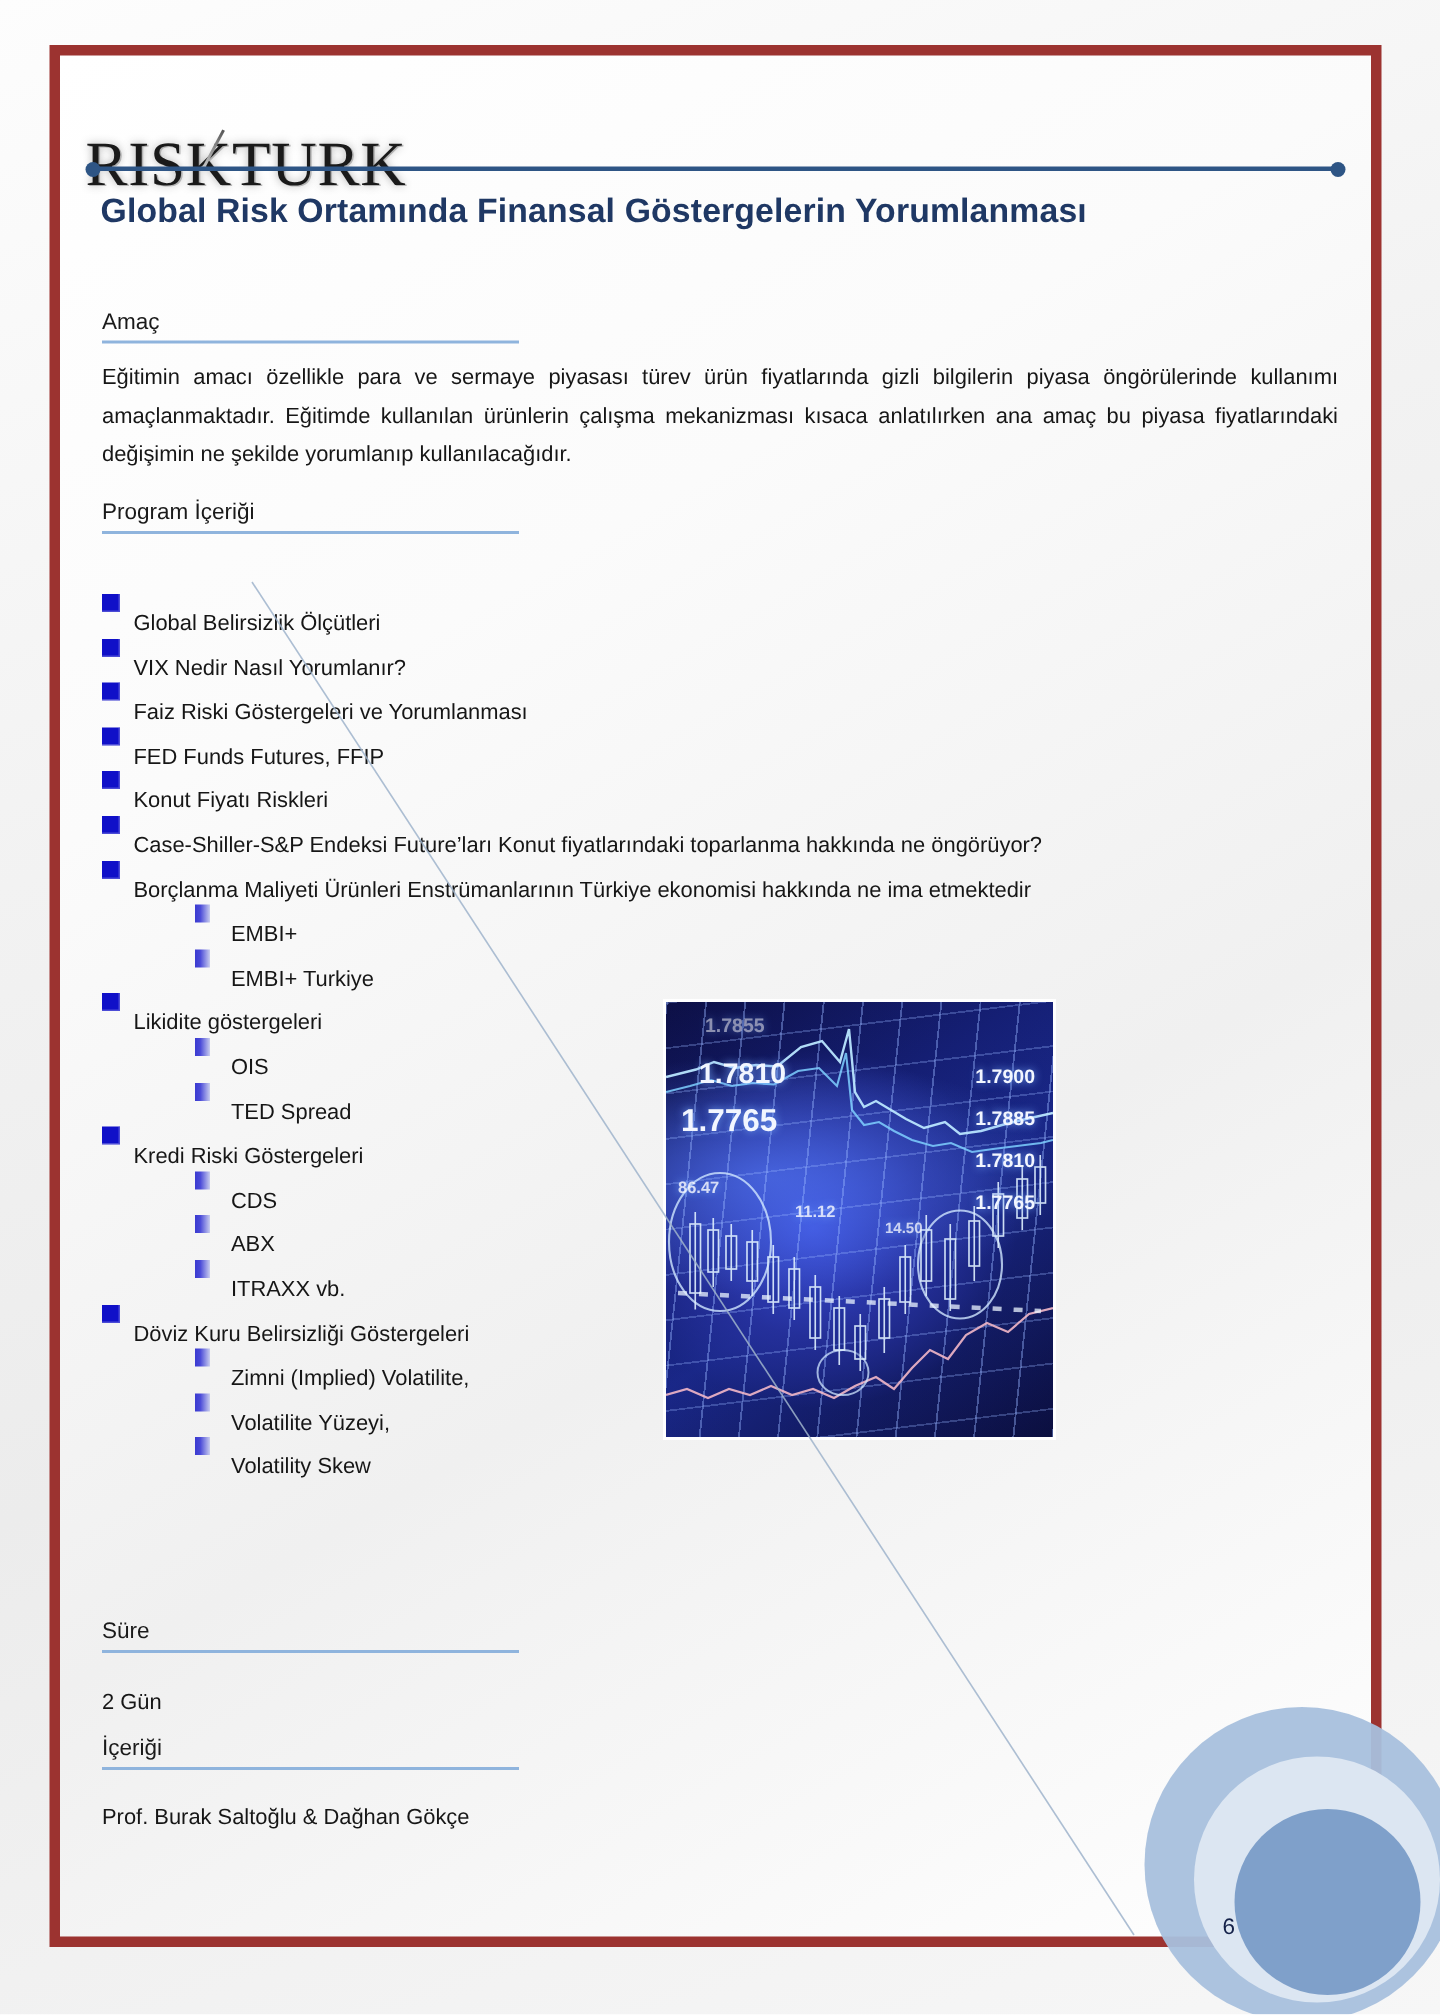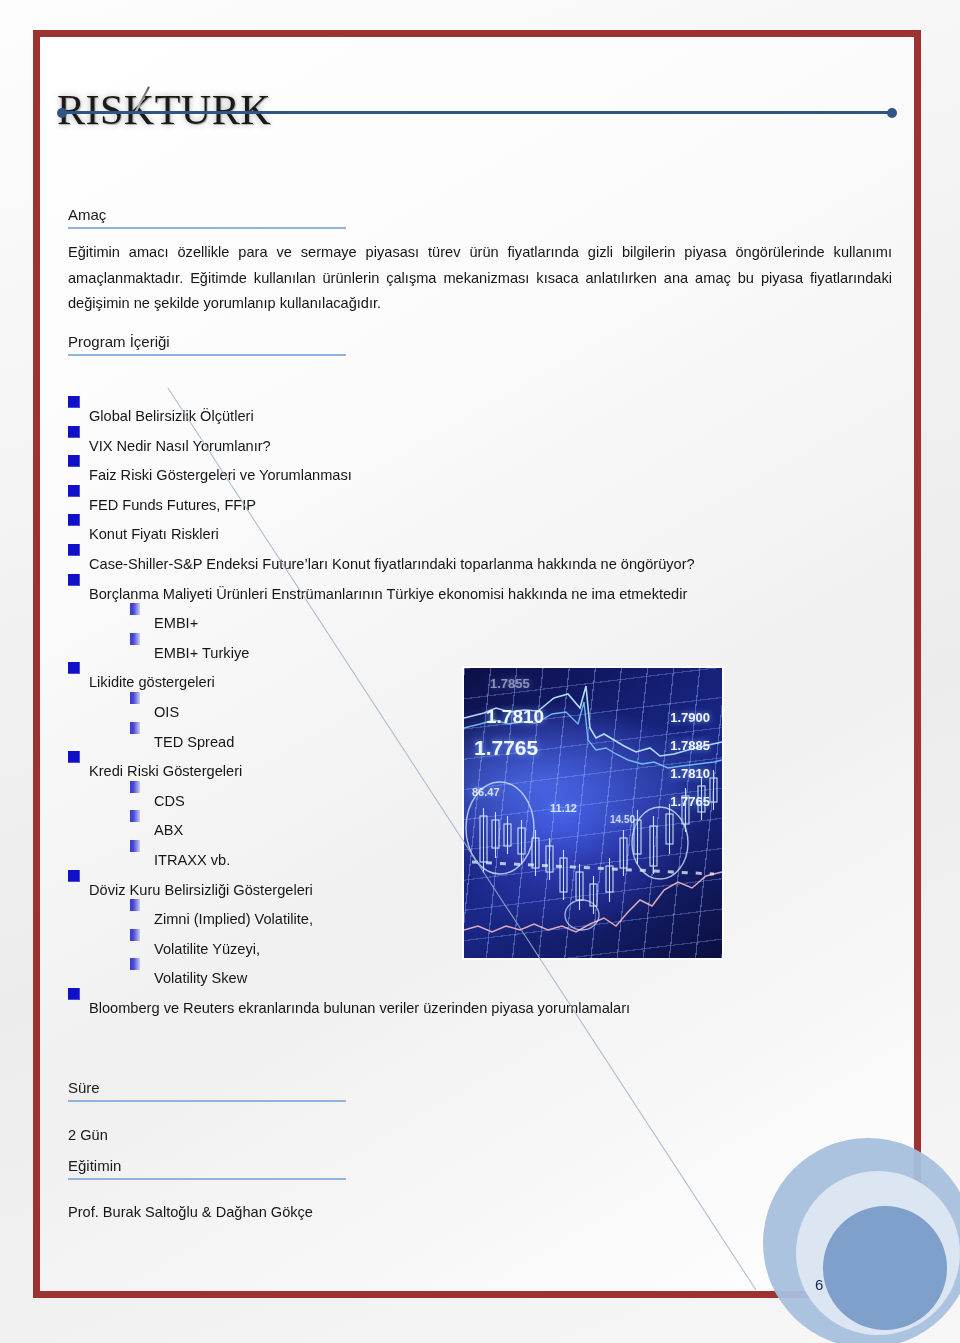--- a/index.html
+++ b/index.html
@@ -172,21 +172,21 @@
   .bullet-row.l2 .btext {
     margin-left: 24px;
     font-size: 14.6px;
     color: #161616;
     white-space: nowrap;
   }
 
   
   .chart-photo {
     position: absolute;
-    left: 464px;
+    left: 444px;
     top: 668px;
     width: 258px;
     height: 290px;
     z-index: 6;
     overflow: hidden;
     background: #10104a;
     box-shadow: 0 0 0 2px #ffffff;
   }
   .cp-bg {
     position: absolute;
@@ -256,20 +256,21 @@
     <span>RISKTURK</span>
     <span class="slash"></span>
   </div>
 
   <div class="top-rule">
     <span class="dot left"></span>
     <span class="bar"></span>
     <span class="dot right"></span>
   </div>
 
+  <div class="doc-title">Global Risk Ortamında Finansal Göstergelerin Yorumlanması</div>
 
   <div class="section" style="top:206px;">
     <div class="section-head">Amaç</div>
   </div>
   <div class="body-text" style="top:240px;">Eğitimin amacı özellikle para ve sermaye piyasası türev ürün fiyatlarında gizli bilgilerin piyasa öngörülerinde kullanımı amaçlanmaktadır. Eğitimde kullanılan ürünlerin çalışma mekanizması kısaca anlatılırken ana amaç bu piyasa fiyatlarındaki değişimin ne şekilde yorumlanıp kullanılacağıdır.</div>
 
   <div class="section" style="top:333px;">
     <div class="section-head">Program İçeriği</div>
   </div>
 
@@ -346,24 +347,20 @@
         <span class="marker2"></span>
         <span class="btext">Zimni (Implied) Volatilite,</span>
       </div>
     <div class="bullet-row l2">
         <span class="marker2"></span>
         <span class="btext">Volatilite Yüzeyi,</span>
       </div>
     <div class="bullet-row l2">
         <span class="marker2"></span>
         <span class="btext">Volatility Skew</span>
-      </div>
-    <div class="bullet-row l1">
-        <span class="marker1"></span>
-        <span class="btext">Bloomberg ve Reuters ekranlarında bulunan veriler üzerinden piyasa yorumlamaları</span>
       </div>
   </div>
 
   <div class="chart-photo">
     <div class="cp-bg"></div>
     <div class="cp-glow"></div>
     <div class="cp-grid-v"></div>
     <div class="cp-grid-h"></div>
     <svg class="cp-svg" viewBox="0 0 258 290" preserveAspectRatio="none">
       <polyline points="0,50 20,45 32,40 46,44 60,42 74,43 90,30 104,26 116,40 122,18 126,60 132,70 140,66 150,72 160,78 172,84 186,80 196,88 210,86 224,82 240,78 258,74" fill="none" stroke="#b9e6ff" stroke-width="1.6" opacity="0.95"></polyline>
@@ -423,21 +420,21 @@
     <span class="cp-num" style="left:86px; top:134px; font-size:11px; opacity:0.85;">11.12</span>
     <span class="cp-num" style="left:146px; top:146px; font-size:10px; opacity:0.8;text-align:right;">14.50</span>
   </div>
 
   <div class="section" style="top:1079px;">
     <div class="section-head">Süre</div>
   </div>
   <div class="body-text" style="top:1123px;">2 Gün</div>
 
   <div class="section" style="top:1157px;">
-    <div class="section-head">Eğitimin</div>
+    <div class="section-head">İçeriği</div>
   </div>
   <div class="body-text" style="top:1200px;">Prof. Burak Saltoğlu &amp; Dağhan Gökçe</div>
 
   <svg class="diag-line" width="960" height="1343" viewBox="0 0 960 1343">
     <line x1="168" y1="388" x2="756" y2="1290" stroke="#9fb4cc" stroke-width="1.1" opacity="0.85"></line>
   </svg>
 
   <div class="pagenum">6</div>
 
 </div>

